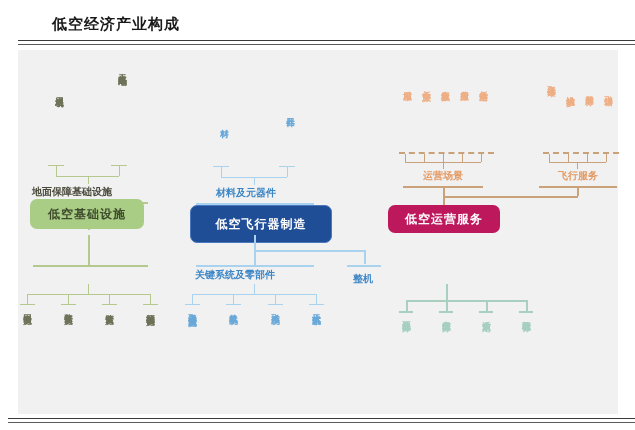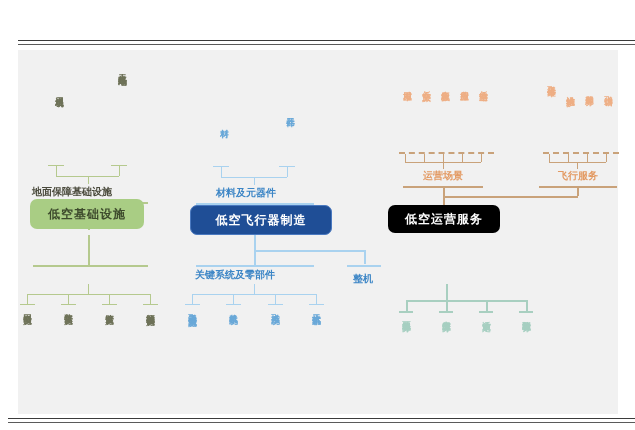--- a/index.html
+++ b/index.html
@@ -50,21 +50,21 @@
   .pill{
     position:absolute;
     border-radius:7px;
     display:flex;align-items:center;justify-content:center;
     font-size:12px;font-weight:bold;
     letter-spacing:1px;
     box-sizing:border-box;
   }
   .pill.green{background:#a9cd84;color:#3d4a2c;}
   .pill.blue{background:#1f4e96;color:#ffffff;border:1px solid #4a79c0;}
-  .pill.orange{background:#000000;color:#ffffff;}
+  .pill.orange{background:#be185d;color:#ffffff;}
   .pill.teal{background:#a8cfc0;color:#ffffff;}
 
   
   .hline{position:absolute;height:0;border-top-style:solid;border-top-width:1.4px;}
   .vline{position:absolute;width:0;border-left-style:solid;border-left-width:1.4px;}
   .hline.thick{border-top-width:2.2px;}
   .vline.thick{border-left-width:2.2px;}
   .hline.dash{border-top-style:dashed;border-top-width:2.2px;}
 
   
@@ -79,20 +79,21 @@
   .t-blueleaf{color:#69a8d8;}
   .t-orange{color:#e39a63;}
   .t-orangeleaf{color:#eeae84;}
   .t-tealleaf{color:#a6cfc1;}
 </style>
 </head>
 <body>
 
 <div id="root">
 
+  <div class="title">低空经济产业构成</div>
   <div class="rule-top"></div>
   <div class="rule-bottom"></div>
 
   <div class="canvas">
 
     <div class="vtext t-greenleaf" style="left:37px;top:40px;">通用机场</div>
     <div class="vtext t-greenleaf" style="left:100px;top:17px;">无人机起降场地</div>
 
     <div class="hline c-green" style="left:30px;top:115px;width:16px;"></div>
     <div class="hline c-green" style="left:93px;top:115px;width:16px;"></div>
@@ -139,21 +140,21 @@
     <div class="vline c-blue" style="left:203px;top:116px;height:11px;"></div>
     <div class="vline c-blue" style="left:269px;top:116px;height:11px;"></div>
     <div class="hline c-blue" style="left:203px;top:127px;width:66px;"></div>
     <div class="vline c-blue" style="left:236px;top:127px;height:8px;"></div>
 
     <div class="htext t-blue" style="left:198px;top:136px;">材料及元器件</div>
 
     <div class="hline c-blue thick" style="left:178px;top:153px;width:118px;"></div>
     <div class="vline c-blue thick" style="left:236px;top:153px;height:27px;"></div>
 
-    <div class="pill blue" style="left:172px;top:155px;width:142px;height:30px;">
+    <div class="pill blue" style="left:172px;top:155px;width:142px;height:38px;">
       <span>低空飞行器制造</span>
     </div>
 
     <div class="vline c-blue thick" style="left:236px;top:185px;height:15px;"></div>
     <div class="hline c-blue thick" style="left:236px;top:200px;width:110px;"></div>
     <div class="vline c-blue thick" style="left:346px;top:200px;height:14px;"></div>
     <div class="vline c-blue thick" style="left:236px;top:200px;height:15px;"></div>
     <div class="hline c-blue thick" style="left:178px;top:215px;width:118px;"></div>
     <div class="hline c-blue thick" style="left:329px;top:215px;width:34px;"></div>
 

